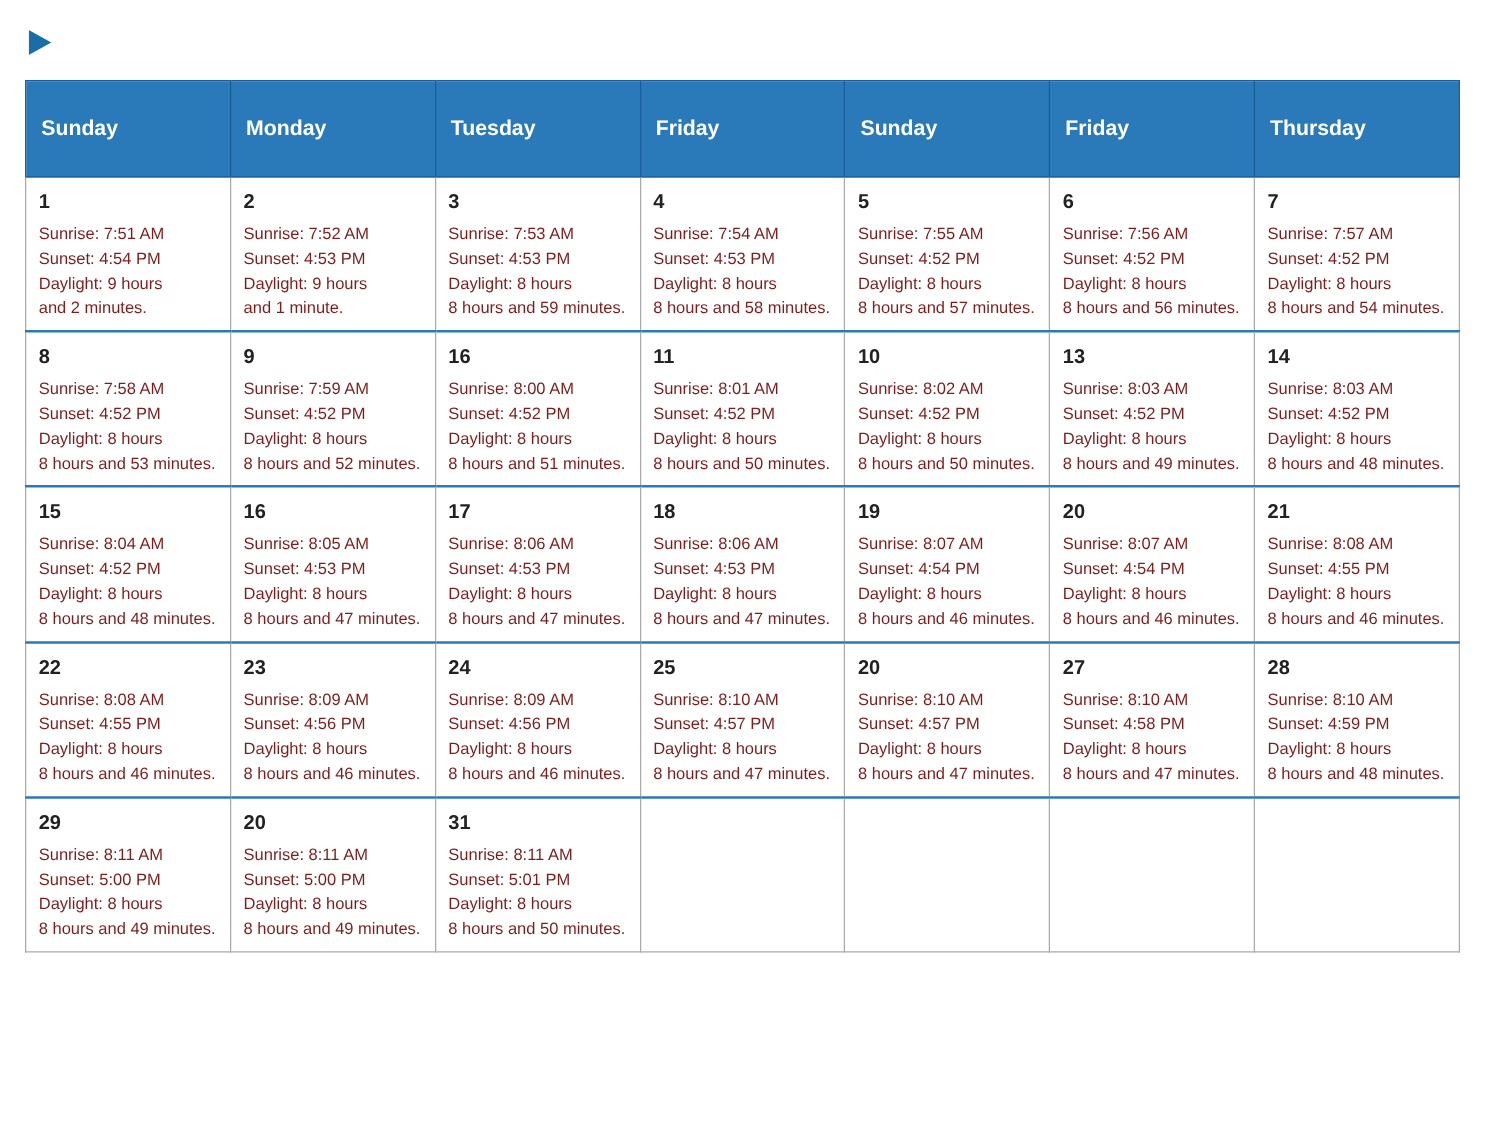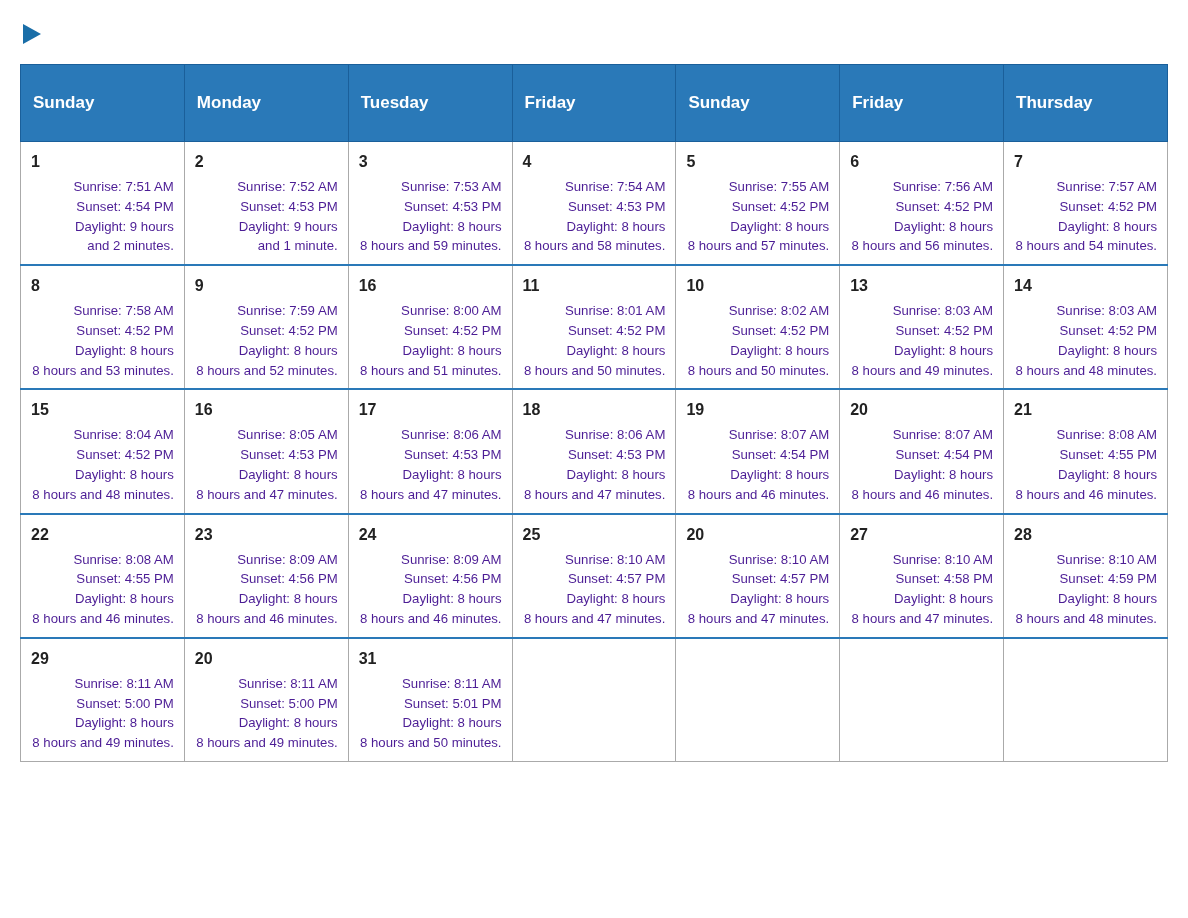--- a/index.html
+++ b/index.html
@@ -73,22 +73,21 @@
       min-height: 110px;
     }
     .day-number {
       font-size: 16px;
       font-weight: bold;
       display: block;
       margin-bottom: 3px;
     }
     .day-info {
       font-size: 13.2px;
-      color: #4c1d95;
-      text-align: right;
+      color: #7f1d1d;
     }
     .empty-cell {
       background: #fff;
     }
     .row-separator td {
       border-top: 2px solid #2a79b8;
     }
   </style>
 </head>
 <body>

